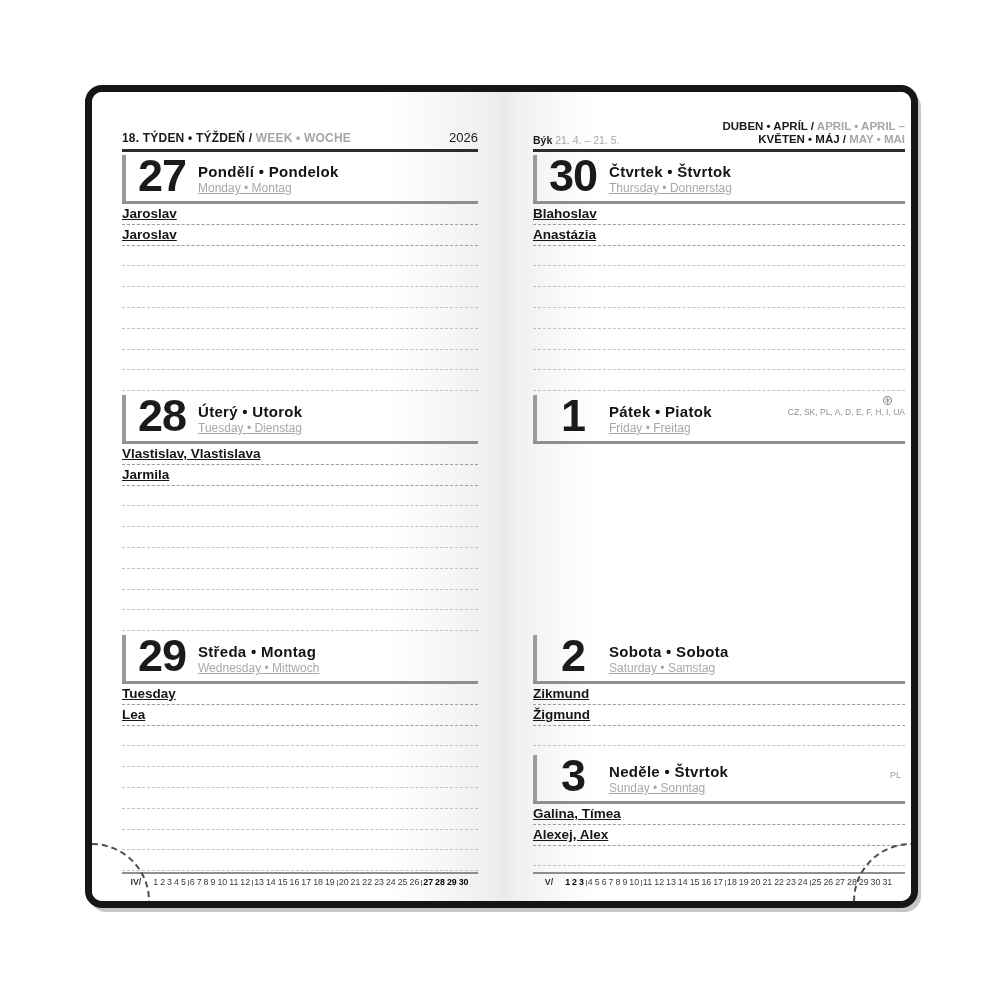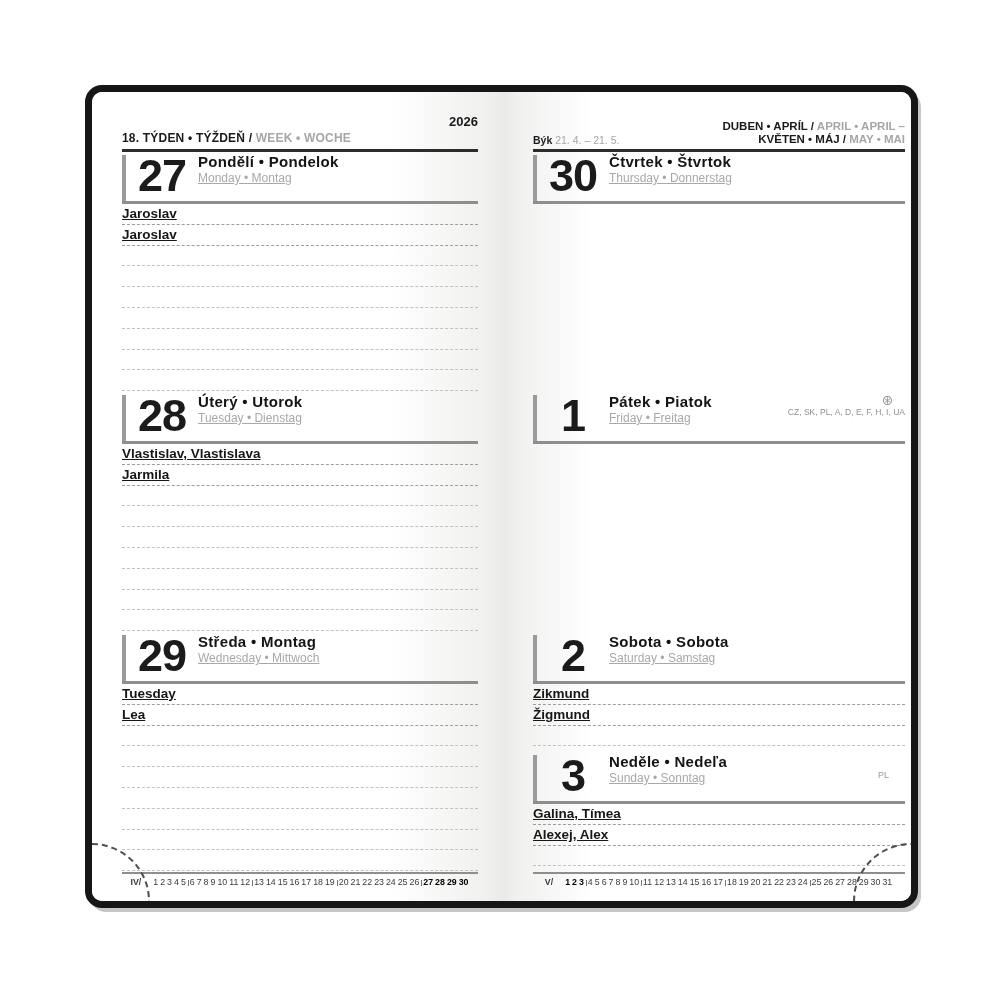--- a/index.html
+++ b/index.html
@@ -16,38 +16,38 @@
   .page-right { left:412px; right:0; background:linear-gradient(to left,#ffffff 78%,#f0f0ef 97%,#eaeae9 100%); }
 
   .content { position:absolute; top:22px; }
   .page-left  .content { left:30px; width:356px; }
   .page-right .content { left:29px; width:372px; }
 
   
   .page-header { position:relative; height:38px; border-bottom:3px solid #2c2c2c; }
   .wk-line { position:absolute; left:0; bottom:4px; font-size:12px; font-weight:bold; letter-spacing:0.2px; white-space:nowrap; }
   .gray { color:#a6a6a6; }
-  .year { position:absolute; right:0; bottom:20px; font-size:13px; font-weight:bold; }
+  .year { position:absolute; right:0; bottom:4px; font-size:13px; font-weight:normal; }
   .zodiac { position:absolute; left:0; bottom:3px; font-size:10.5px; white-space:nowrap; }
   .zodiac b { font-weight:bold; }
   .months { position:absolute; right:0; bottom:3px; text-align:right; font-size:11.5px; font-weight:bold; line-height:13px; white-space:nowrap; }
 
   
   .day { position:relative; overflow:hidden; }
   .day.full { height:240px; }
   .day.half { height:120px; }
   .day-head { position:relative; height:52px; border-bottom:3px solid #8e8e8e; display:flex; align-items:flex-start; }
   .vbar { width:4px; height:46px; background:#9a9a9a; margin-top:3px; flex:none; }
   .bignum { width:72px; flex:none; text-align:center; font-size:45px; font-weight:bold; line-height:48px; letter-spacing:-1px; color:#1b1b1b; }
-  .titles { padding-top:1px; }
+  .titles { padding-top:11px; }
   .t1 { font-size:15px; font-weight:bold; letter-spacing:0.3px; color:#141414; }
   .t2 { font-size:12px; color:#a8a8a8; margin-top:1px;text-decoration:underline; }
   .badge { position:absolute; right:0; top:3px; text-align:right; font-size:8.5px; color:#8f8f8f; line-height:10px; }
   .badge-icon { display:block; margin:0 12px 1px auto; width:11px; height:11px; }
-  .corner { position:absolute; right:16px; top:18px; font-size:9px; color:#9a9a9a; }
+  .corner { position:absolute; right:4px; top:18px; font-size:9px; color:#9a9a9a; }
 
   .rows { }
   .row { height:20.8px; border-bottom:1px dashed #c2c2c1;text-decoration:underline; }
   .row.name { border-bottom:1px dashed #9d9d9c; font-size:13.5px; font-weight:bold; line-height:20px; color:#161616; white-space:nowrap; overflow:hidden; }
   .row.tall { height:41.6px; line-height:19.5px; padding-top:1px; white-space:normal; }
   .row .it { font-weight:normal; font-style:italic; color:#4b4b4b; }
 
   
   .strip { position:absolute; bottom:14px; border-top:2px solid #8e8e8e; padding-top:3px; text-align:center; white-space:nowrap; font-size:8.8px; color:#3a3a3a; }
   .page-left  .strip { left:30px; width:356px; }
@@ -161,20 +161,31 @@
   <section class="day full">
     <div class="day-head">
       <span class="vbar"></span>
       <span class="bignum">30</span>
       <span class="titles">
         <div class="t1">Čtvrtek • Štvrtok</div>
         <div class="t2">Thursday • Donnerstag</div>
       </span>
 
     </div>
+    <div class="rows">
+              <div class="row name"><span>Blahoslav</span></div>
+              <div class="row name"><span>Anastázia</span></div>
+              <div class="row"></div>
+              <div class="row"></div>
+              <div class="row"></div>
+              <div class="row"></div>
+              <div class="row"></div>
+              <div class="row"></div>
+              <div class="row"></div>
+            </div>
   </section>
 
   <section class="day full">
     <div class="day-head">
       <span class="vbar"></span>
       <span class="bignum">1</span>
       <span class="titles">
         <div class="t1">Pátek • Piatok</div>
         <div class="t2">Friday • Freitag</div>
       </span>
@@ -204,21 +215,21 @@
               <div class="row name"><span>Žigmund</span></div>
               <div class="row"></div>
             </div>
   </section>
 
   <section class="day half">
     <div class="day-head">
       <span class="vbar"></span>
       <span class="bignum">3</span>
       <span class="titles">
-        <div class="t1">Neděle • Nedeľa</div>
+        <div class="t1">Neděle • Štvrtok</div>
         <div class="t2">Sunday • Sonntag</div>
       </span>
 
       <span class="corner">PL</span>
     </div>
     <div class="rows">
               <div class="row name"><span>Galina, Tímea</span></div>
               <div class="row name"><span>Alexej, Alex</span></div>
               <div class="row"></div>
             </div>

